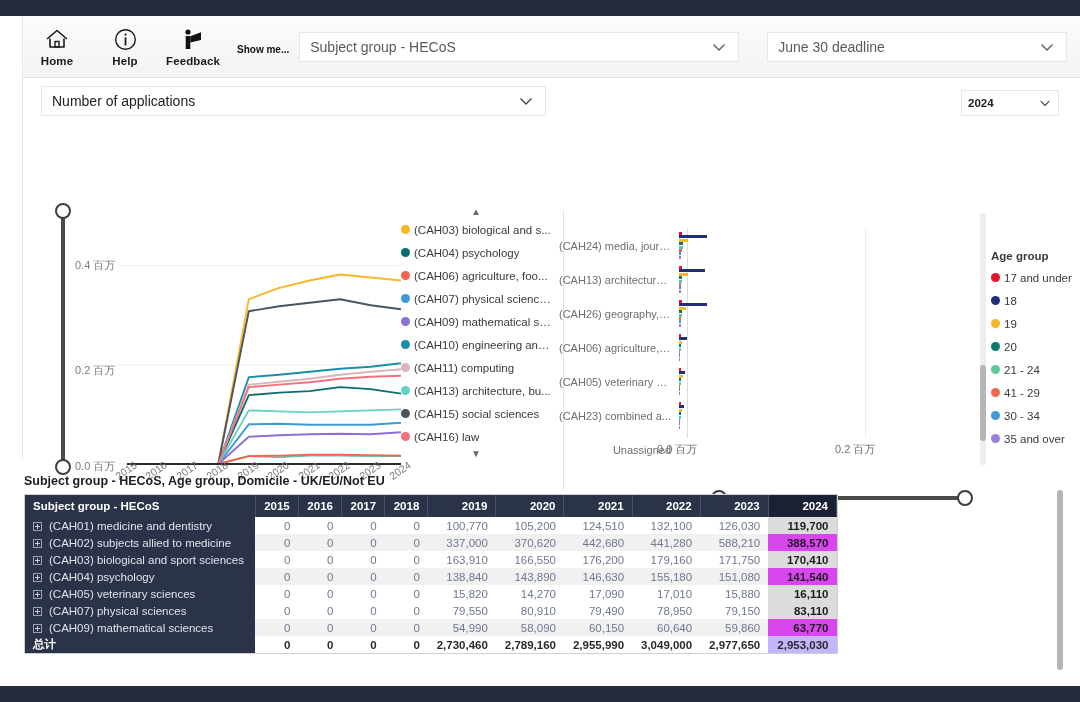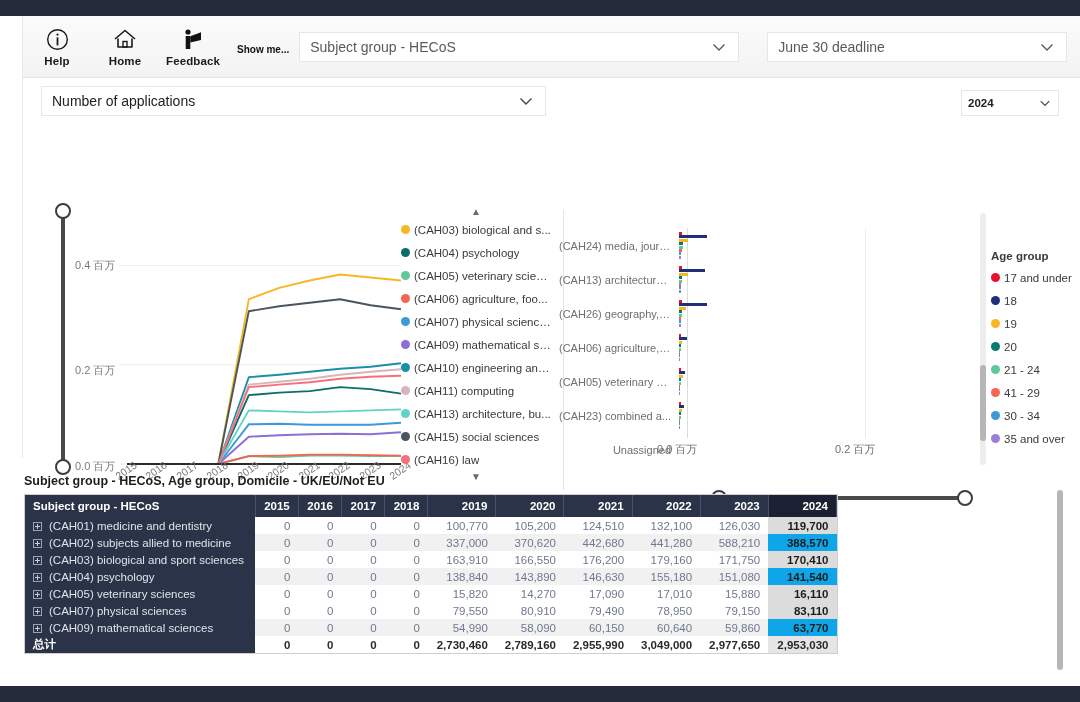--- a/index.html
+++ b/index.html
@@ -173,24 +173,24 @@
   }
   thead th.num { text-align: right; }
   thead th.sel { background: #1b2133; }
   tbody td {
     height: 17px; padding: 0 8px; color: #dfe2ea; white-space: nowrap;
   }
   tbody tr { background: #2b3348; }
   tbody td.num { text-align: right; color: #6f7890; background: #ffffff; }
   tbody tr.alt td.num { background: #f1f1f1; }
   tbody td.num.sel { color: #1c1c1c; font-weight: bold; background: #dcdcdc; }
-  tbody tr.alt td.num.sel { background: #0ea5e9; }
+  tbody tr.alt td.num.sel { background: #d946ef; }
   tbody tr.total td { font-weight: bold; color: #ffffff; }
   tbody tr.total td.num { color: #2a2a2a; background: #ffffff; }
-  tbody tr.total td.num.sel { background: #e5e5e5; }
+  tbody tr.total td.num.sel { background: #c4b5fd; }
   .expander {
     display: inline-block; width: 9px; height: 9px;
     border: 1px solid #9aa2b4; position: relative; margin-right: 7px;
     vertical-align: -1px; cursor: pointer;
   }
   .expander::before, .expander::after {
     content: ""; position: absolute; background: #c8cdd8;
   }
   .expander::before { left: 1px; top: 3px; width: 5px; height: 1px; }
   .expander::after  { left: 3px; top: 1px; width: 1px; height: 5px; }
@@ -203,41 +203,41 @@
 </style>
 </head>
 <body>
 
 <div id="app">
 
   <div id="chrome-top" class="chrome-bar"></div>
   <div id="chrome-bottom" class="chrome-bar"></div>
 
   <div id="ribbon">
+
+    <div class="ribbon-btn">
+      <span class="glyph">
+        <svg width="24" height="22" viewBox="0 0 24 22">
+          <path d="M2 11 L12 2.5 L22 11" fill="none" stroke="#1a1a1a" stroke-width="1.6" stroke-linejoin="round"></path>
+          <path d="M5 10.5 V19 H19 V10.5" fill="none" stroke="#1a1a1a" stroke-width="1.6" stroke-linejoin="round"></path>
+          <rect x="10" y="13.5" width="4" height="5.5" fill="none" stroke="#1a1a1a" stroke-width="1.4"></rect>
+        </svg>
+      </span>
+      <span class="lbl">Home</span>
+    </div>
 
     <div class="ribbon-btn">
       <span class="glyph">
         <svg width="23" height="23" viewBox="0 0 23 23">
           <circle cx="11.5" cy="11.5" r="9.8" fill="none" stroke="#1a1a1a" stroke-width="1.4"></circle>
           <circle cx="11.5" cy="6.6" r="1.1" fill="#1a1a1a"></circle>
           <rect x="10.6" y="9.4" width="1.8" height="8" fill="#1a1a1a"></rect>
         </svg>
       </span>
       <span class="lbl">Help</span>
-    </div>
-
-    <div class="ribbon-btn">
-      <span class="glyph">
-        <svg width="24" height="22" viewBox="0 0 24 22">
-          <path d="M2 11 L12 2.5 L22 11" fill="none" stroke="#1a1a1a" stroke-width="1.6" stroke-linejoin="round"></path>
-          <path d="M5 10.5 V19 H19 V10.5" fill="none" stroke="#1a1a1a" stroke-width="1.6" stroke-linejoin="round"></path>
-          <rect x="10" y="13.5" width="4" height="5.5" fill="none" stroke="#1a1a1a" stroke-width="1.4"></rect>
-        </svg>
-      </span>
-      <span class="lbl">Home</span>
     </div>
 
     <div class="ribbon-btn">
       <span class="glyph">
         <svg width="24" height="23" viewBox="0 0 24 23">
           <circle cx="7" cy="4" r="2.6" fill="#111"></circle>
           <rect x="4.7" y="8" width="4.6" height="13" fill="#111"></rect>
           <path d="M9.3 8.2 L20 4.2 L20 12 L9.3 14.4 Z" fill="#111"></path>
         </svg>
       </span>
@@ -331,24 +331,20 @@
       <div id="legend-series-items">
           <div class="lg-item">
             <span class="dot" style="background:#f7b725"></span>
             <span class="txt">(CAH03) biological and s...</span>
           </div>
           <div class="lg-item">
             <span class="dot" style="background:#0b6e6e"></span>
             <span class="txt">(CAH04) psychology</span>
           </div>
           <div class="lg-item">
-            <span class="dot" style="background:#5fc79a"></span>
-            <span class="txt">(CAH05) veterinary scien...</span>
-          </div>
-          <div class="lg-item">
             <span class="dot" style="background:#f4644f"></span>
             <span class="txt">(CAH06) agriculture, foo...</span>
           </div>
           <div class="lg-item">
             <span class="dot" style="background:#3d9ad8"></span>
             <span class="txt">(CAH07) physical sciences</span>
           </div>
           <div class="lg-item">
             <span class="dot" style="background:#8b6fd4"></span>
             <span class="txt">(CAH09) mathematical sc...</span>

